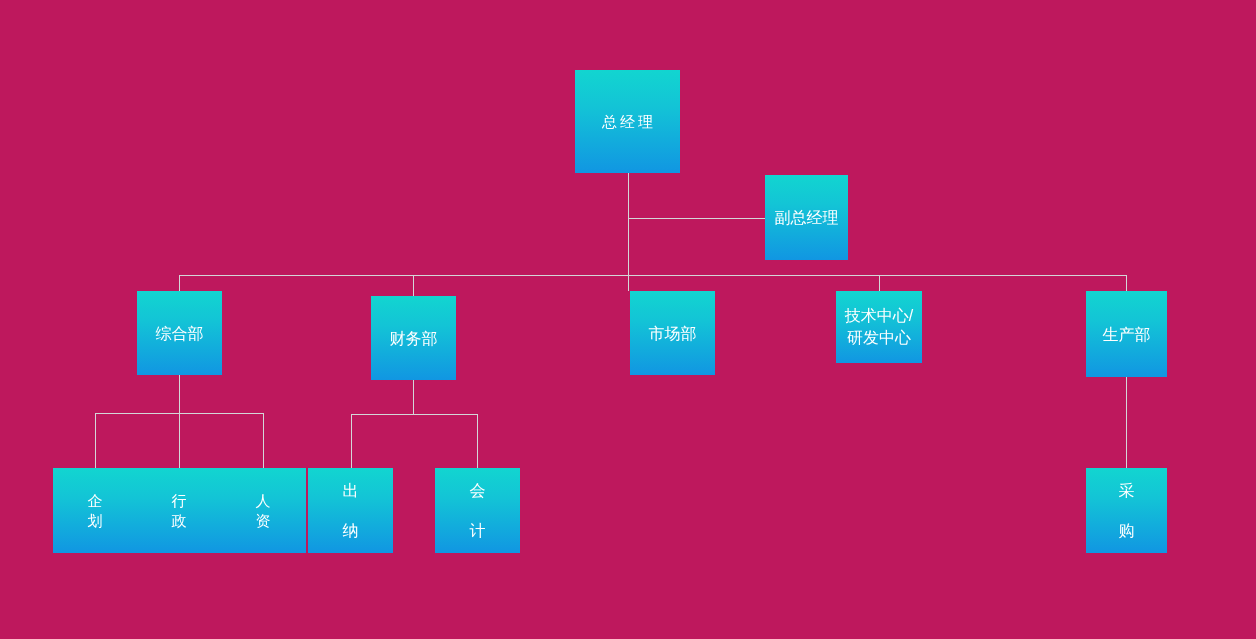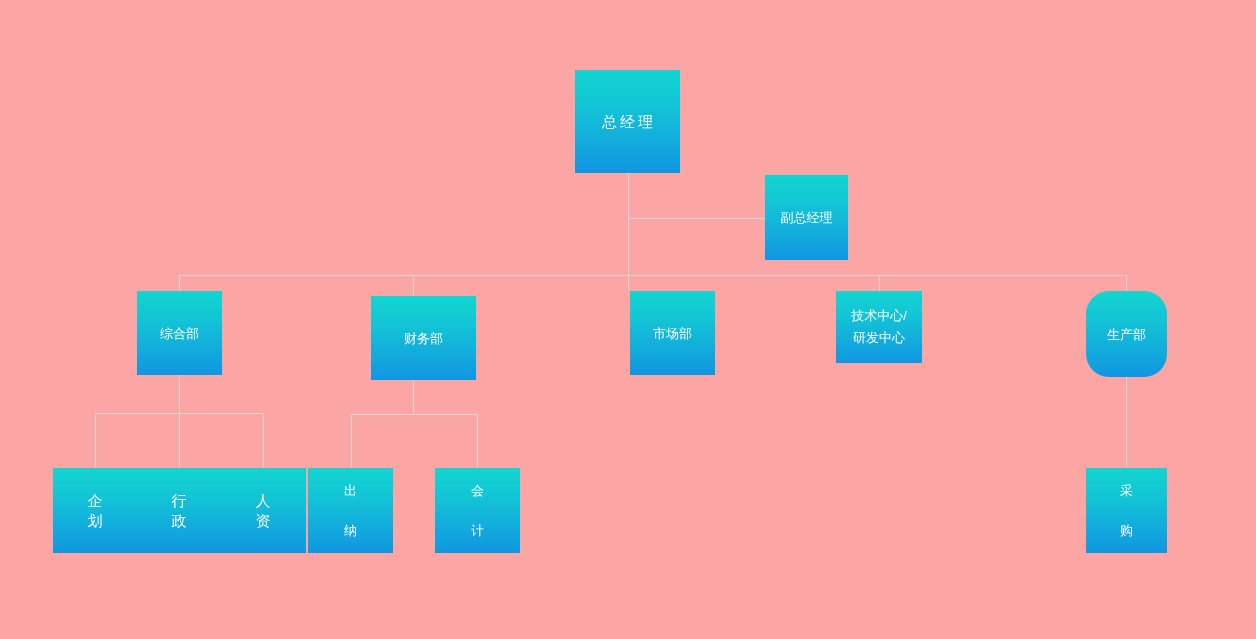--- a/index.html
+++ b/index.html
@@ -10,21 +10,21 @@
   body {
     width: 1256px;
     height: 639px;
     font-family: "Liberation Sans", "DejaVu Sans", sans-serif;
     overflow: hidden;
   }
   #org-chart {
     position: relative;
     width: 1256px;
     height: 639px;
-    background: #fca5a5;
+    background: #be185d;
   }
 
   
   .line {
     position: absolute;
     background: #d4d6d8;
   }
   .line.v { width: 1px; }
   .line.h { height: 1px; }
 
@@ -32,21 +32,21 @@
   .node {
     position: absolute;
     background: linear-gradient(180deg, #12d5d0 0%, #13c4d6 35%, #1196e2 100%);
     display: flex;
     align-items: center;
     justify-content: center;
     box-sizing: border-box;
   }
   .node-label {
     color: #ffffff;
-    font-size: 13px;
+    font-size: 16px;
     line-height: 21px;
     text-align: center;
     white-space: pre-line;
     user-select: none;
   }
   .node.root .node-label {
     letter-spacing: 3px;
     font-size: 15px;
     text-indent: 3px;
   }
@@ -114,34 +114,34 @@
   </div>
 
   <div class="node" style="left:765px; top:175px; width:83px; height:85px;">
     <span class="node-label">副总经理</span>
   </div>
 
   <div class="node" style="left:137px; top:291px; width:85px; height:84px;">
     <span class="node-label">综合部</span>
   </div>
 
-  <div class="node" style="left:371px; top:296px; width:105px; height:84px;">
+  <div class="node" style="left:371px; top:296px; width:85px; height:84px;">
     <span class="node-label">财务部</span>
   </div>
 
   <div class="node" style="left:586px; top:291px; width:85px; height:84px;margin-left:44px;">
     <span class="node-label">市场部</span>
   </div>
 
   <div class="node two-line" style="left:836px; top:291px; width:86px; height:72px;">
     <span class="node-label">技术中心/
 研发中心</span>
   </div>
 
-  <div class="node" style="left:1086px; top:291px; width:81px; height:86px;border-radius:23px;">
+  <div class="node" style="left:1086px; top:291px; width:81px; height:86px;">
     <span class="node-label">生产部</span>
   </div>
 
   <div class="node merged" style="left:53px; top:468px; width:253px; height:85px;">
     <div class="vlabel" style="left:42px;">
       <span>企</span>
       <span>划</span>
     </div>
     <div class="vlabel" style="left:126px;">
       <span>行</span>

